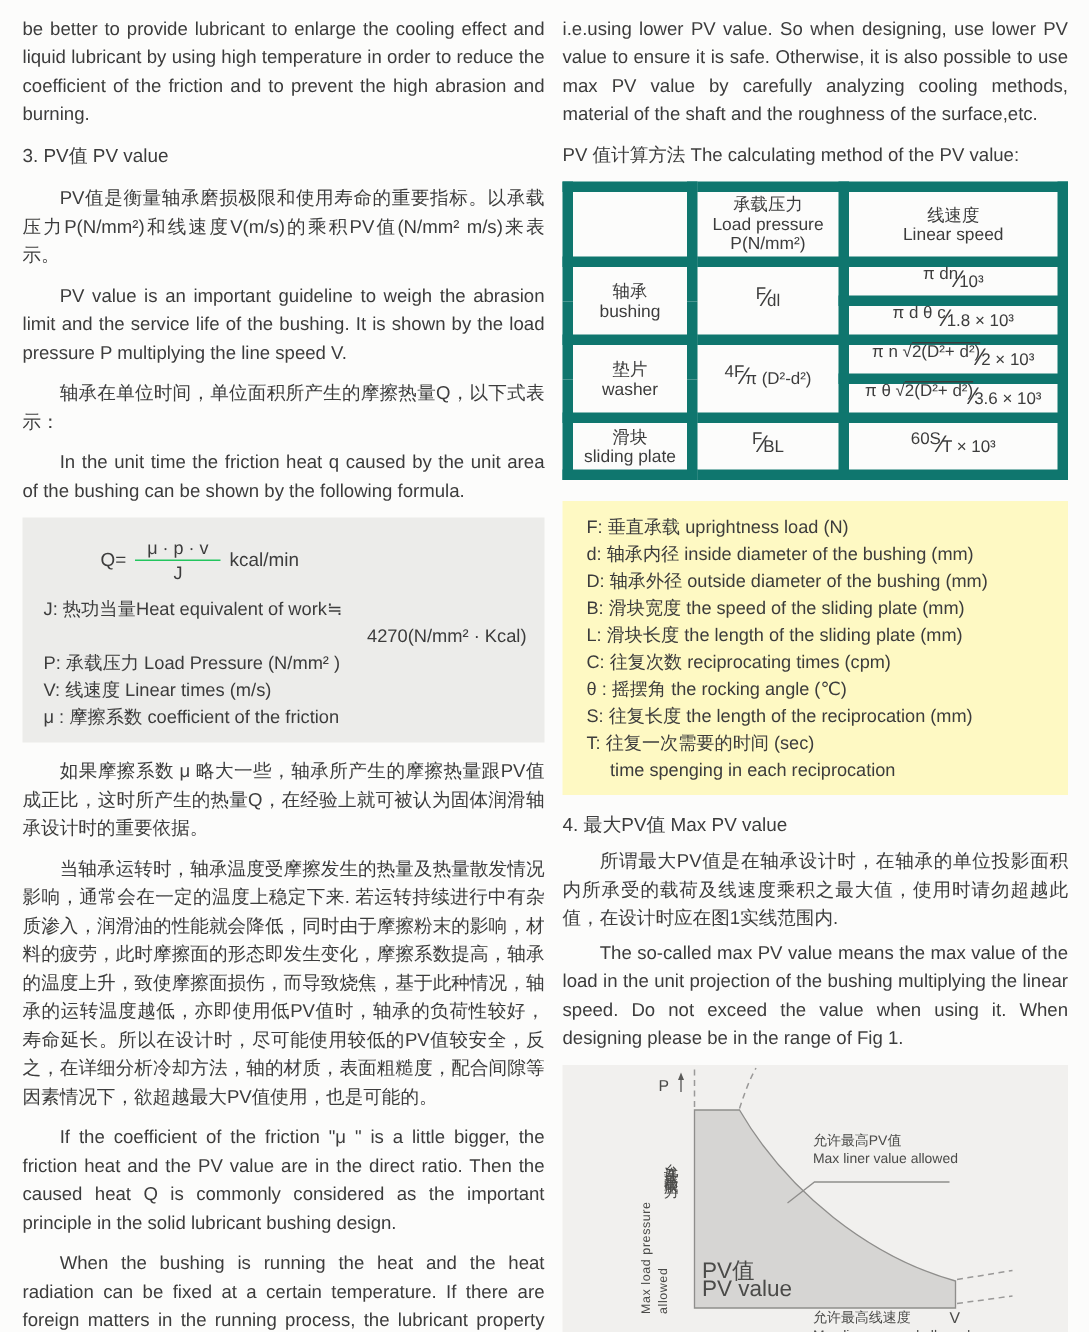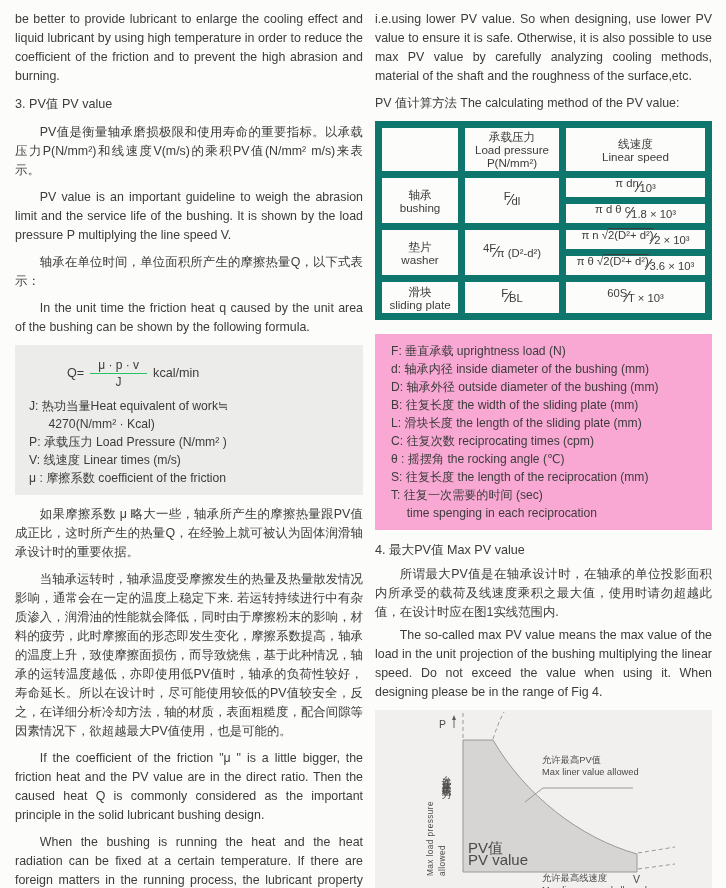--- a/index.html
+++ b/index.html
@@ -10,38 +10,38 @@
     padding:10px 14px 0 15px;
     display:grid;grid-template-columns:348px 337px;column-gap:12px;
   }
   .col{min-width:0;}
   p{margin:0 0 8px 0;font-size:12.4px;line-height:19px;text-align:justify;}
   p.ind{text-indent:2em;}
   h3{margin:10px 0 10px 0;font-size:12.6px;font-weight:normal;}
   
   .graybox{background:#ececea;padding:8px 12px 8px 14px;margin:2px 0 10px 0;}
   .graybox .line{font-size:12.2px;line-height:18px;}
-  .graybox .line.ind2{padding-left:1.6em;}
+  .graybox .line.ind2{padding-left:1.6em;text-align:right;}
   .qline{font-size:12.6px;margin:4px 0 8px 38px;height:32px;display:flex;align-items:center;}
   .vfrac{display:inline-flex;flex-direction:column;text-align:center;margin:0 6px;font-size:12px;}
   .vnum{border-bottom:1px solid #22c55e;padding:0 8px 1px 8px;line-height:14px;}
   .vden{line-height:14px;padding-top:1px;}
   
   table.pv{border-collapse:collapse;width:100%;margin:4px 0 14px 0;table-layout:fixed;}
   table.pv td{border:7px solid #0f766e;text-align:center;vertical-align:middle;
     font-size:11.6px;line-height:13px;padding:2px 2px;}
   td.cw1{width:72px;} td.cw2{width:90px;}
   .hcell{line-height:13px;}
   
   .df{white-space:nowrap;}
   .dfn{position:relative;top:-5px;font-size:11.3px;}
   .dfs{font-size:16px;margin:0 -1px;color:#3c3c3c;}
   .dfd{position:relative;top:0;font-size:11.3px;}
   .ov{text-decoration:overline;}
-  .defsbox{background:#f9a8d4;padding:8px 10px 8px 16px;margin:0 0 12px 0;}
+  .defsbox{background:#fef9c3;padding:8px 10px 8px 16px;margin:0 0 12px 0;}
   .defsbox .line{font-size:12.1px;line-height:18px;}
   .defsbox .line.ind2{padding-left:1.3em;}
   
   .figure{position:relative;width:337px;height:204px;background:#f1f0ee;margin-top:6px;}
   .figure svg{position:absolute;left:0;top:0;}
   .flabel{position:absolute;font-size:9.3px;line-height:11.5px;color:#4a4a48;}
   .lbl-p{left:64px;top:9px;font-size:10.5px;}
   .lbl-v{left:258px;top:164px;font-size:10.5px;}
   .ylab-en{left:50px;top:62px;height:104px;writing-mode:vertical-rl;transform:rotate(180deg);
     font-size:8.3px;letter-spacing:.4px;}
@@ -151,32 +151,32 @@
           <span class="df"><span class="dfn">60S</span><span class="dfs">∕</span><span class="dfd">T × 10³</span></span>
         </td>
       </tr>
     </tbody>
       </table>
 
     <div class="defsbox">
       <div class="line">F: 垂直承载 uprightness load (N)</div>
       <div class="line">d: 轴承内径 inside diameter of the bushing (mm)</div>
       <div class="line">D: 轴承外径 outside diameter of the bushing (mm)</div>
-      <div class="line">B: 往复长度 the width of the sliding plate (mm)</div>
+      <div class="line">B: 滑块宽度 the speed of the sliding plate (mm)</div>
       <div class="line">L: 滑块长度 the length of the sliding plate (mm)</div>
       <div class="line">C: 往复次数 reciprocating times (cpm)</div>
       <div class="line">θ : 摇摆角 the rocking angle (℃)</div>
       <div class="line">S: 往复长度 the length of the reciprocation (mm)</div>
       <div class="line">T: 往复一次需要的时间 (sec)</div>
       <div class="line ind2">time spenging in each reciprocation</div>
     </div>
 
     <h3 style="margin:0 0 6px 0;">4. 最大PV值 Max PV value</h3>
     <p class="ind" style="margin-bottom:4px;">所谓最大PV值是在轴承设计时，在轴承的单位投影面积内所承受的载荷及线速度乘积之最大值，使用时请勿超越此值，在设计时应在图1实线范围内.</p>
-    <p class="ind">The so-called max PV value means the max value of the load in the unit projection of the bushing multiplying the linear speed. Do not exceed the value when using it. When designing please be in the range of Fig 4.</p>
+    <p class="ind">The so-called max PV value means the max value of the load in the unit projection of the bushing multiplying the linear speed. Do not exceed the value when using it. When designing please be in the range of Fig 1.</p>
 
     <div class="figure">
       <svg width="337" height="204" viewBox="0 0 337 204">
 
         <path d="M88,30 L118,30 C150,85 205,128 262,144 L262,162 L88,162 Z" fill="#d6d5d3" stroke="#8f8e8c" stroke-width="0.9"></path>
 
         <path d="M88,3 L88,29" stroke="#9a9998" stroke-width="1" stroke-dasharray="4,3" fill="none"></path>
 
         <path d="M118,29 C121,20 124,11 129,2" stroke="#9a9998" stroke-width="1" stroke-dasharray="4,3" fill="none"></path>
 

